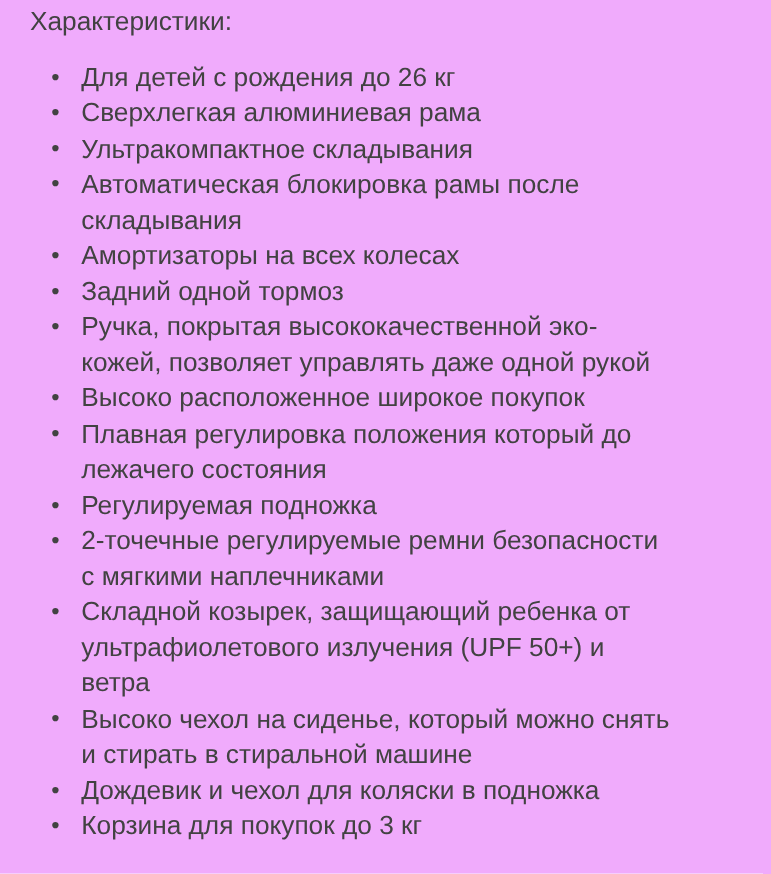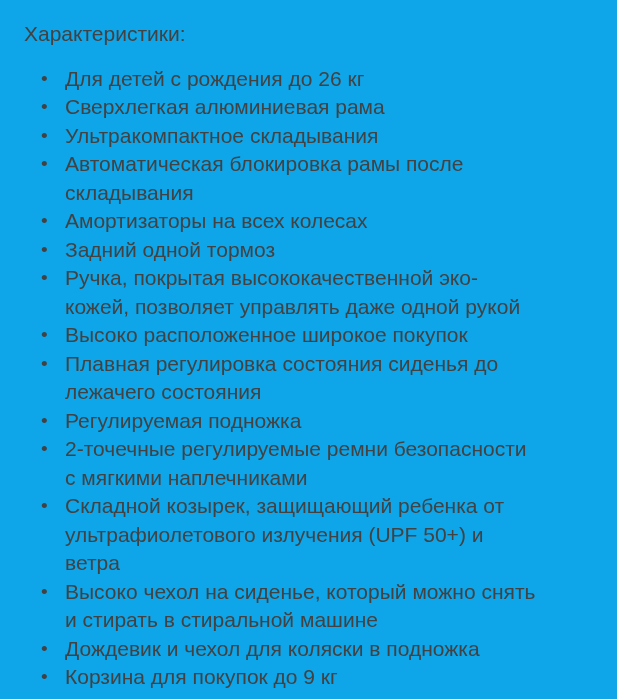--- a/index.html
+++ b/index.html
@@ -5,22 +5,22 @@
   html, body {
     margin: 0;
     padding: 0;
     background: #ffffff;
   }
   .page {
     position: relative;
     width: 617px;
     height: 699px;
     box-sizing: border-box;
-    padding: 20px 24px 0 24px;
-    background: #0ea5e9;
+    padding: 4px 24px 0 24px;
+    background: #f0abfc;
     color: #424242;
     font-family: "Liberation Sans", sans-serif;
     overflow: hidden;
   }
   .section-title {
     margin: 0;
     font-size: 21px;
     font-weight: 400;
     line-height: 28.5px;
     color: #424242;
@@ -86,21 +86,21 @@
       <span class="bullet">•</span>
       <span class="item-text">Ручка, покрытая высококачественной эко-
 кожей, позволяет управлять даже одной рукой</span>
     </li>
     <li>
       <span class="bullet">•</span>
       <span class="item-text">Высоко расположенное широкое покупок</span>
     </li>
     <li>
       <span class="bullet">•</span>
-      <span class="item-text">Плавная регулировка состояния сиденья до
+      <span class="item-text">Плавная регулировка положения который до
 лежачего состояния</span>
     </li>
     <li>
       <span class="bullet">•</span>
       <span class="item-text">Регулируемая подножка</span>
     </li>
     <li>
       <span class="bullet">•</span>
       <span class="item-text">2-точечные регулируемые ремни безопасности
 с мягкими наплечниками</span>
@@ -115,16 +115,16 @@
       <span class="bullet">•</span>
       <span class="item-text">Высоко чехол на сиденье, который можно снять
 и стирать в стиральной машине</span>
     </li>
     <li>
       <span class="bullet">•</span>
       <span class="item-text">Дождевик и чехол для коляски в подножка</span>
     </li>
     <li>
       <span class="bullet">•</span>
-      <span class="item-text">Корзина для покупок до 9 кг</span>
+      <span class="item-text">Корзина для покупок до 3 кг</span>
     </li>
   </ul>
 </div>
 
 </body></html>

